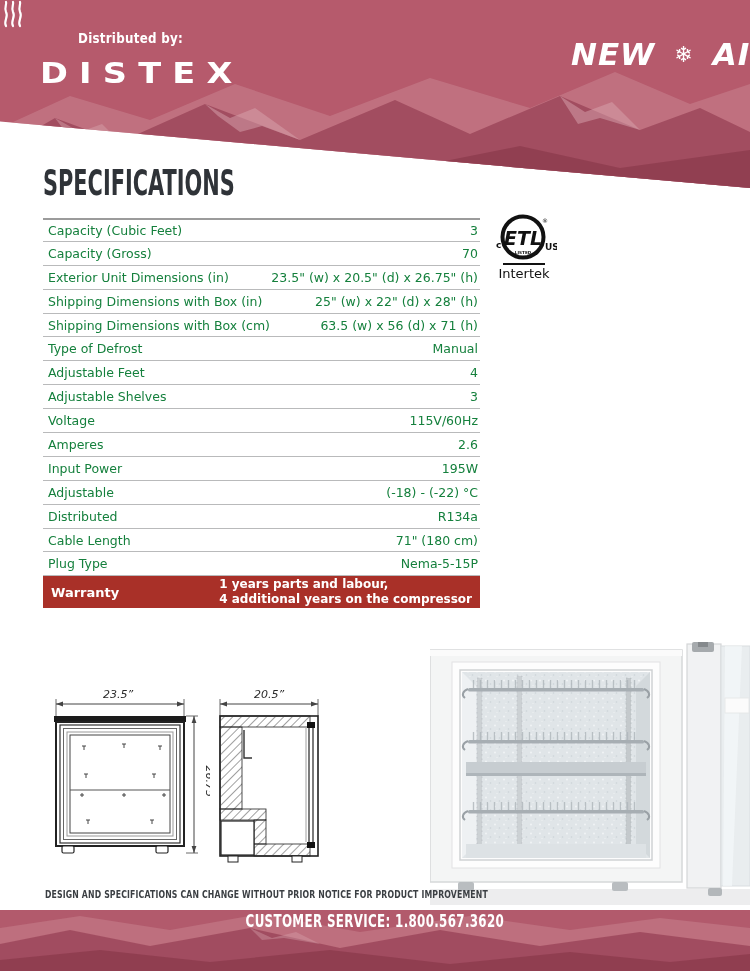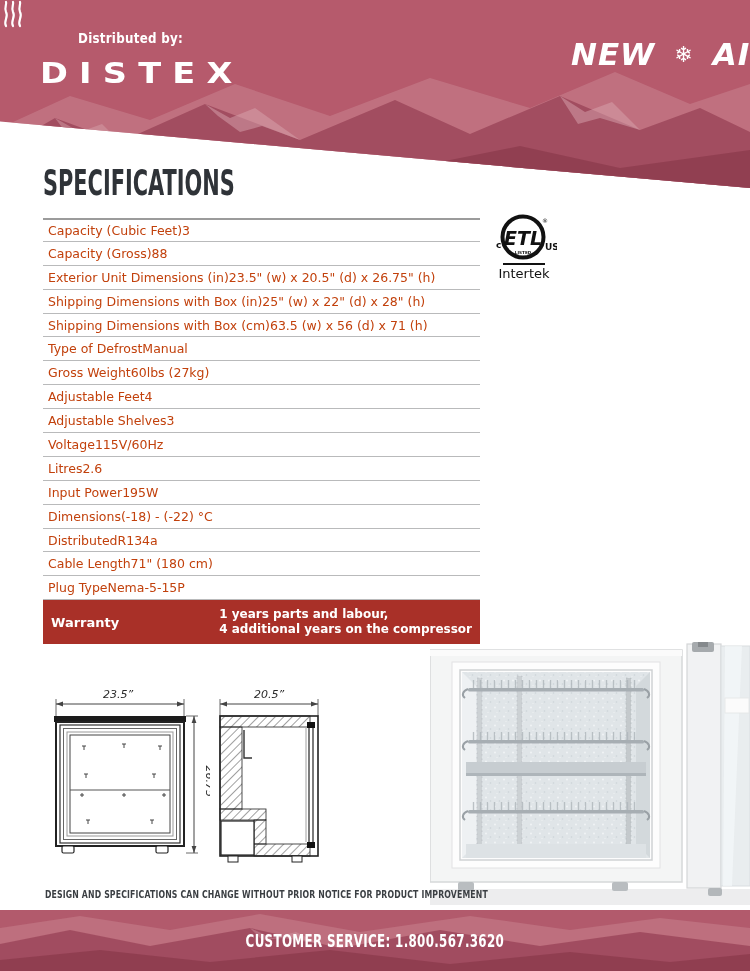--- a/index.html
+++ b/index.html
@@ -38,31 +38,31 @@
   
   #page-title {
     position:absolute; left:43px; top:162px; color:#2f3338;
     font-size:36px; font-weight:bold; letter-spacing:0px;
     transform:scaleX(.58); transform-origin:left top; white-space:nowrap;
   }
 
   
   #spec-table { position:absolute; left:43px; top:218px; width:437px; z-index:2; }
   .spec-row {
-    display:flex; align-items:center;
+    display:flex; justify-content:space-between; align-items:center;
     height:23.9px; border-bottom:1px solid #b9babb;
-    font-size:12.5px; color:#c2410c; padding:0 2px 0 5px;
+    font-size:12.5px; color:#15803d; padding:0 2px 0 5px;
   }
   .spec-row:first-child { border-top:2px solid #9b9b9b; }
   .spec-row:nth-last-child(1) { border-bottom:none; }
   .spec-label { text-align:left; }
   .spec-value { text-align:right; }
   #warranty-row {
     display:flex; justify-content:space-between; align-items:center;
-    height:44px; padding:2px 8px 2px 8px; color:#ffffff;
+    height:32px; padding:2px 8px 2px 8px; color:#ffffff;
   }
   #warranty-row .w-label { font-size:13px; font-weight:bold; }
   #warranty-row .w-value { font-size:12px; font-weight:bold; line-height:1.3; }
 
   
   #etl-badge { position:absolute; left:493px; top:210px; }
 
   
   #front-drawing { position:absolute; left:46px; top:686px; }
   #side-drawing  { position:absolute; left:212px; top:686px; }
@@ -74,21 +74,21 @@
   
   #disclaimer {
     position:absolute; left:45px; top:888px; color:#3b3f43;
     font-size:10.5px; font-weight:bold; white-space:nowrap;
     transform:scaleX(.74); transform-origin:left top; letter-spacing:.2px;
   }
 
   
   #footer-banner .cs-wrap {
     position:absolute; left:0; top:0; width:750px; height:61px;
-    display:flex; align-items:center; justify-content:center;
+    display:flex; justify-content:center;
   }
   #customer-service {
     color:#ffffff; font-size:18px; font-weight:bold; letter-spacing:.5px;
     transform:scaleX(.66); transform-origin:center center; white-space:nowrap;
   }
 </style>
 </head>
 <body>
 
 <div id="page">
@@ -191,64 +191,60 @@
     </g>
   </svg>
 
   <div id="spec-table">
     <div class="spec-row">
         <span class="spec-label">Capacity (Cubic Feet)</span>
         <span class="spec-value">3</span>
       </div>
     <div class="spec-row">
         <span class="spec-label">Capacity (Gross)</span>
-        <span class="spec-value">88</span>
+        <span class="spec-value">70</span>
       </div>
     <div class="spec-row">
         <span class="spec-label">Exterior Unit Dimensions (in)</span>
         <span class="spec-value">23.5" (w) x 20.5" (d) x 26.75" (h)</span>
       </div>
     <div class="spec-row">
         <span class="spec-label">Shipping Dimensions with Box (in)</span>
         <span class="spec-value">25" (w) x 22" (d) x 28" (h)</span>
       </div>
     <div class="spec-row">
         <span class="spec-label">Shipping Dimensions with Box (cm)</span>
         <span class="spec-value">63.5 (w) x 56 (d) x 71 (h)</span>
       </div>
     <div class="spec-row">
         <span class="spec-label">Type of Defrost</span>
         <span class="spec-value">Manual</span>
       </div>
     <div class="spec-row">
-        <span class="spec-label">Gross Weight</span>
-        <span class="spec-value">60lbs (27kg)</span>
-      </div>
-    <div class="spec-row">
         <span class="spec-label">Adjustable Feet</span>
         <span class="spec-value">4</span>
       </div>
     <div class="spec-row">
         <span class="spec-label">Adjustable Shelves</span>
         <span class="spec-value">3</span>
       </div>
     <div class="spec-row">
         <span class="spec-label">Voltage</span>
         <span class="spec-value">115V/60Hz</span>
       </div>
     <div class="spec-row">
-        <span class="spec-label">Litres</span>
+        <span class="spec-label">Amperes</span>
         <span class="spec-value">2.6</span>
       </div>
     <div class="spec-row">
         <span class="spec-label">Input Power</span>
         <span class="spec-value">195W</span>
       </div>
     <div class="spec-row">
-        <span class="spec-label">Dimensions</span>
+        <span class="spec-label">Adjustable</span>
         <span class="spec-value">(-18) - (-22) °C</span>
       </div>
     <div class="spec-row">
         <span class="spec-label">Distributed</span>
         <span class="spec-value">R134a</span>
       </div>
     <div class="spec-row">
         <span class="spec-label">Cable Length</span>
         <span class="spec-value">71" (180 cm)</span>
       </div>

